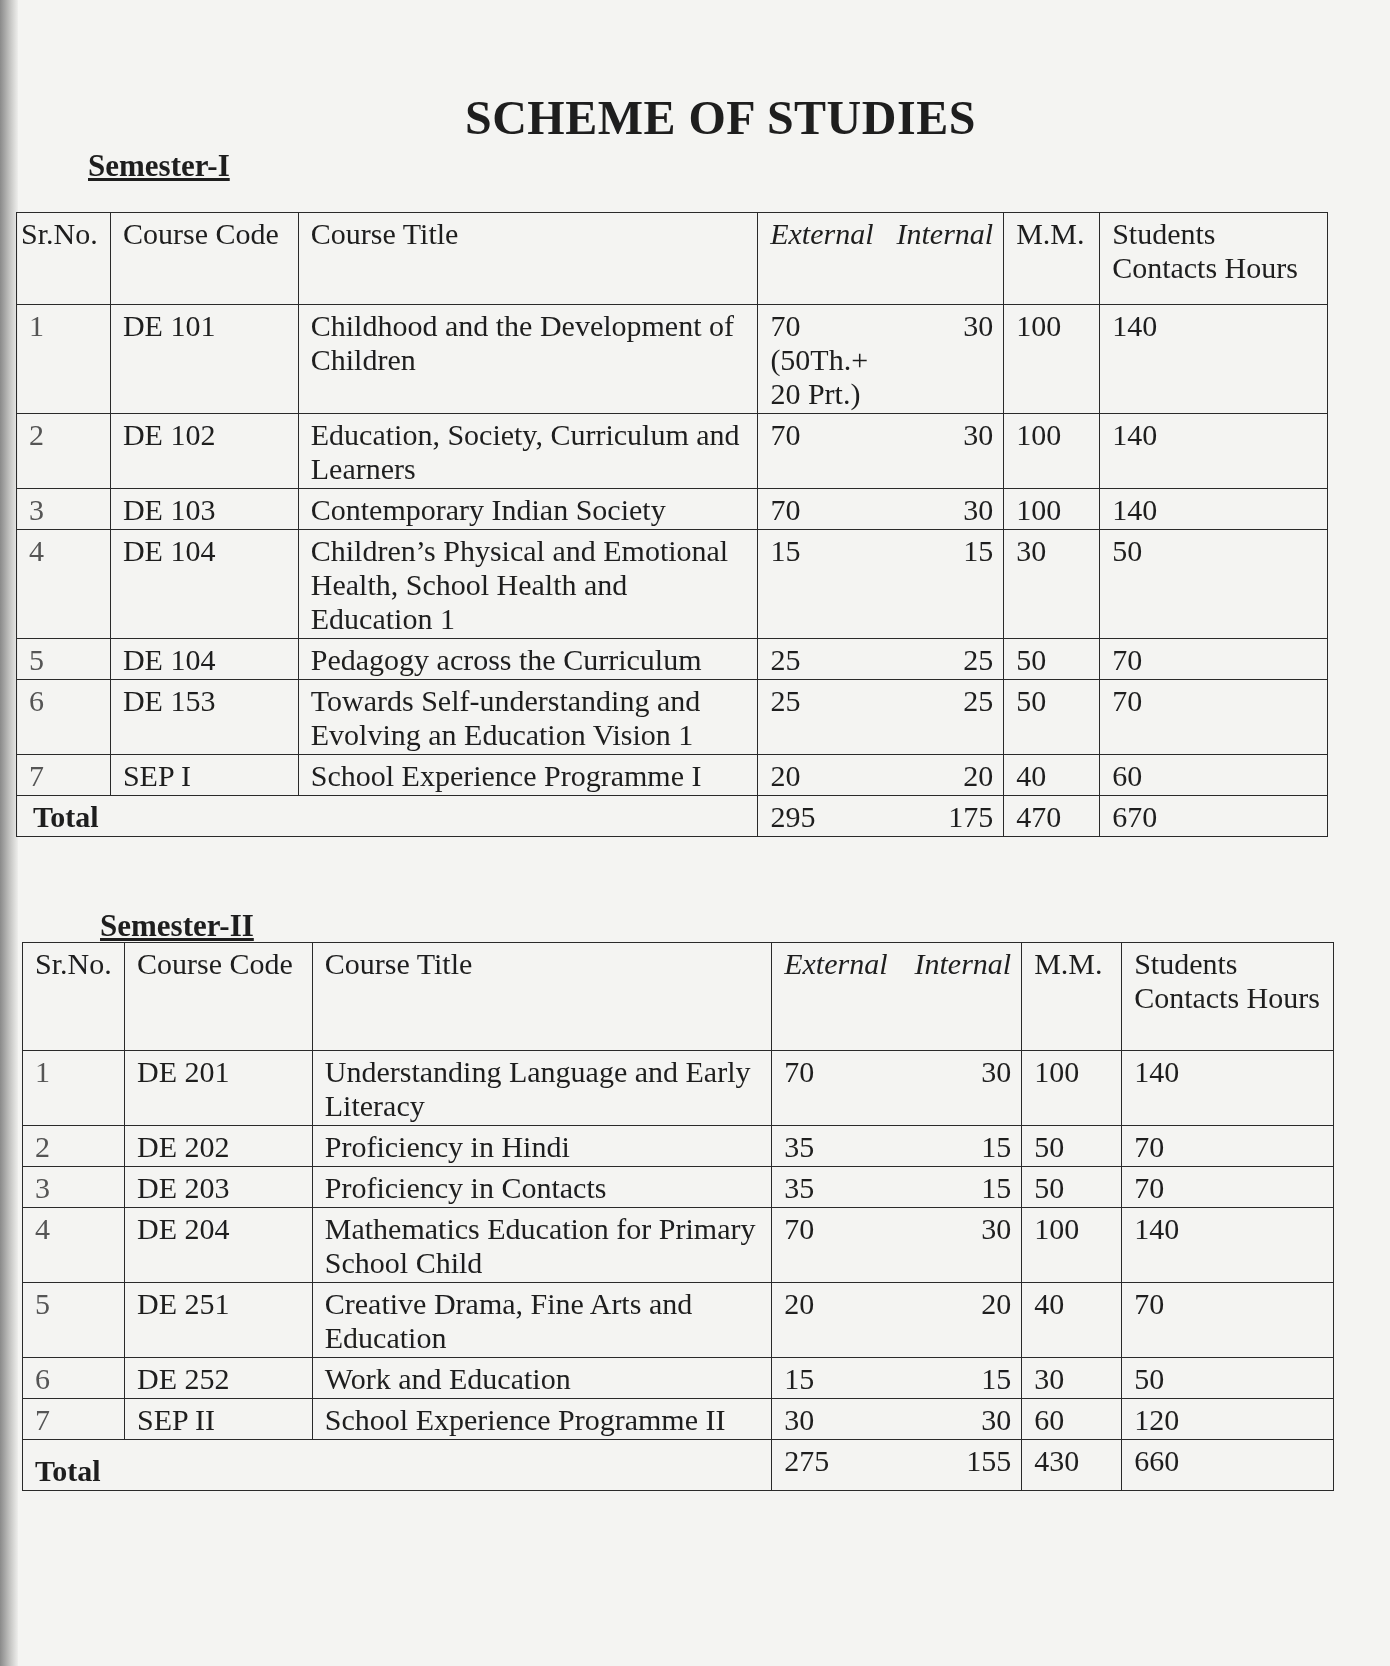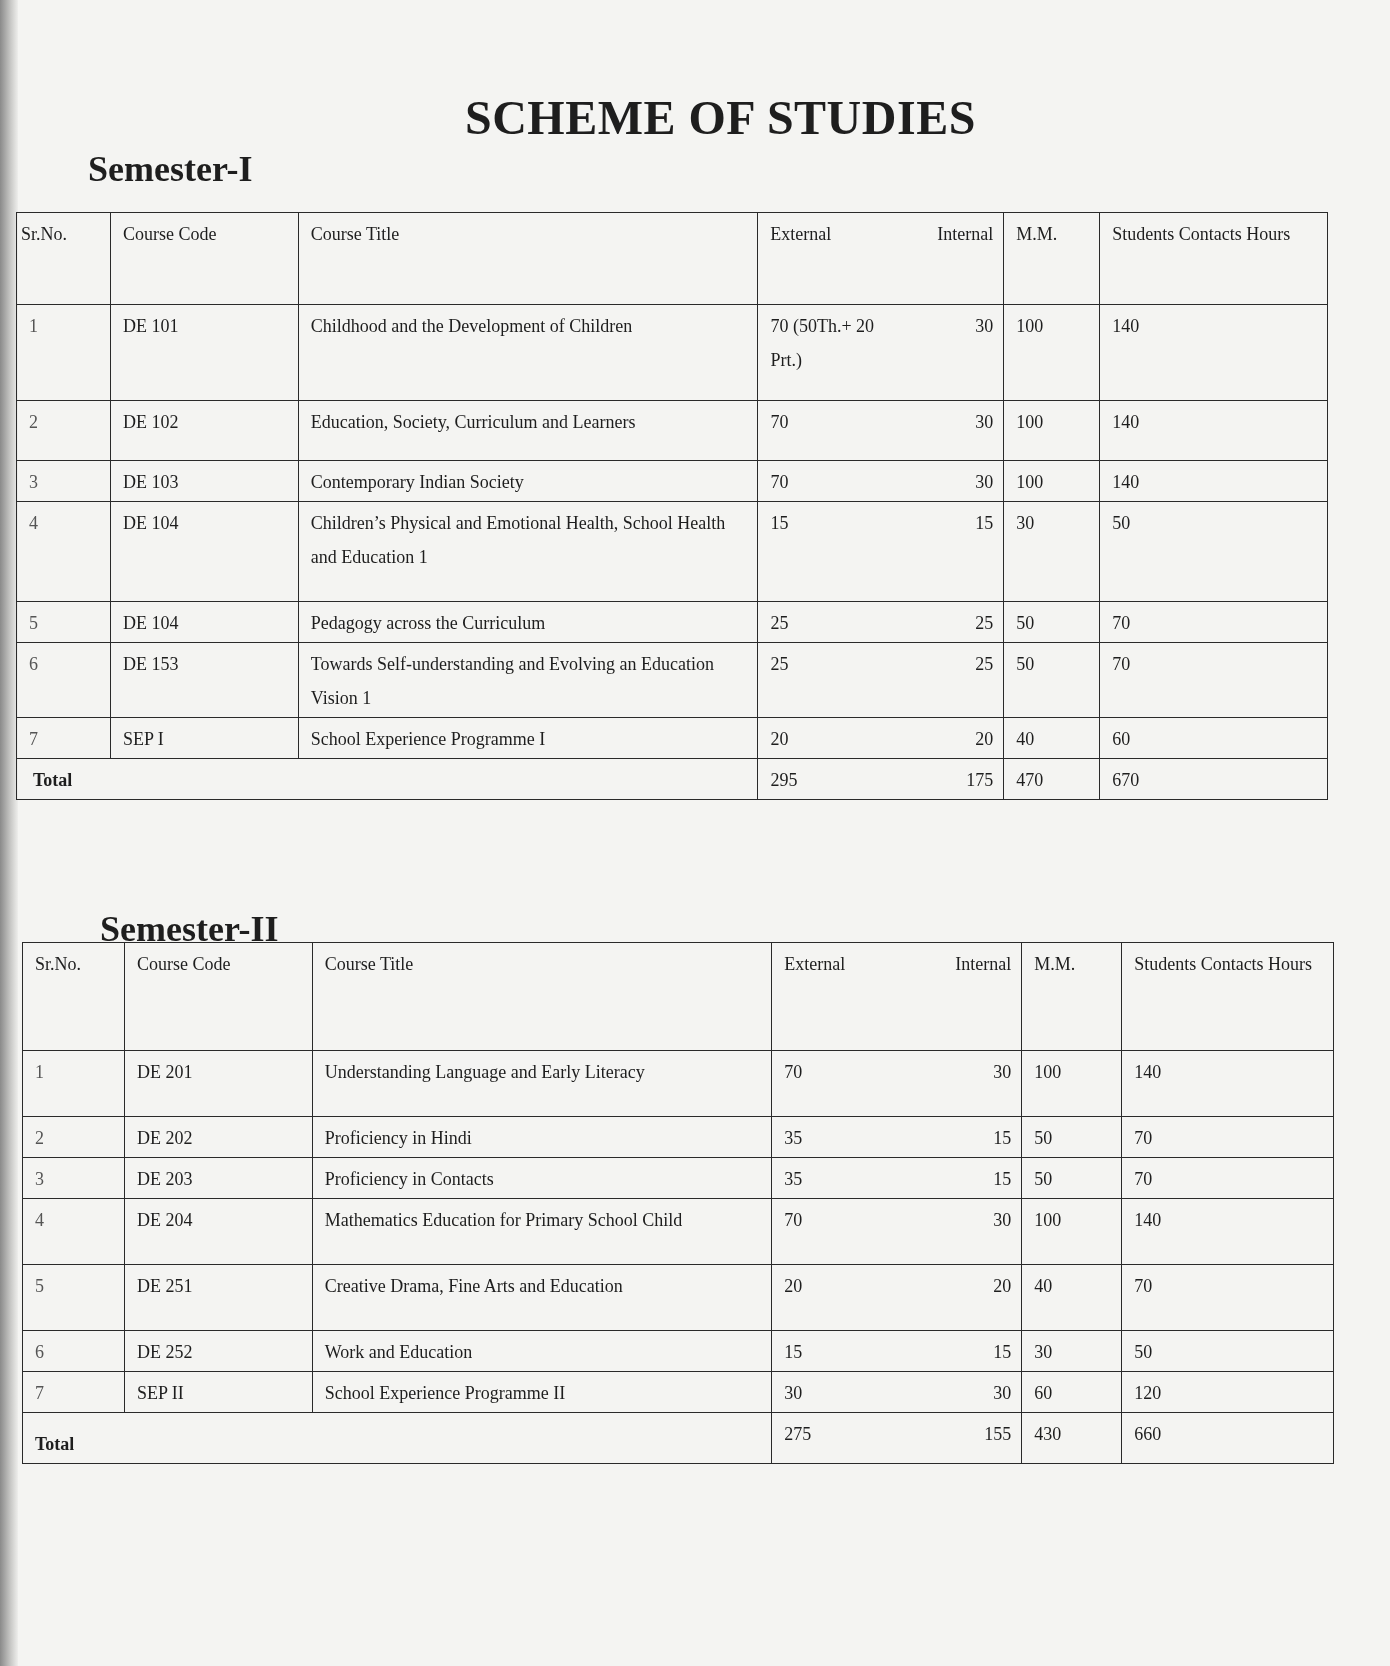--- a/index.html
+++ b/index.html
@@ -11,30 +11,30 @@
     }
     .spine {
       position: absolute; left: 0; top: 0; width: 18px; height: 1666px;
       background: linear-gradient(to right, #8a8a8a, #c9c9c7 60%, #eeeeec);
     }
     .title {
       position: absolute; left: 465px; top: 90px; font-size: 48px; font-weight: bold;
       letter-spacing: 0.5px;
     }
     .semester {
-      position: absolute; font-size: 36px; font-weight: bold;
+      position: absolute; font-size: 31px; font-weight: bold; text-decoration: underline;
     }
     table.scheme {
-      position: absolute; border-collapse: collapse; font-size: 18px;
+      position: absolute; border-collapse: collapse; font-size: 30px;
     }
     table.scheme td {
       border: 1.5px solid #2a2a2a; vertical-align: top; padding: 4px 10px 2px 12px;
       line-height: 34px;
     }
-    .hdr-right { white-space: nowrap; }
+    .hdr-right { white-space: nowrap; font-style: italic; }
     .ext-int { display: flex; justify-content: space-between; }
     .srno { color: #555; }
     .dashed-r { border-right-style: dashed !important; }
   </style>
 </head>
 <body>
 
 <div class="spine"></div>
 
 <div class="title">SCHEME OF STUDIES</div>

